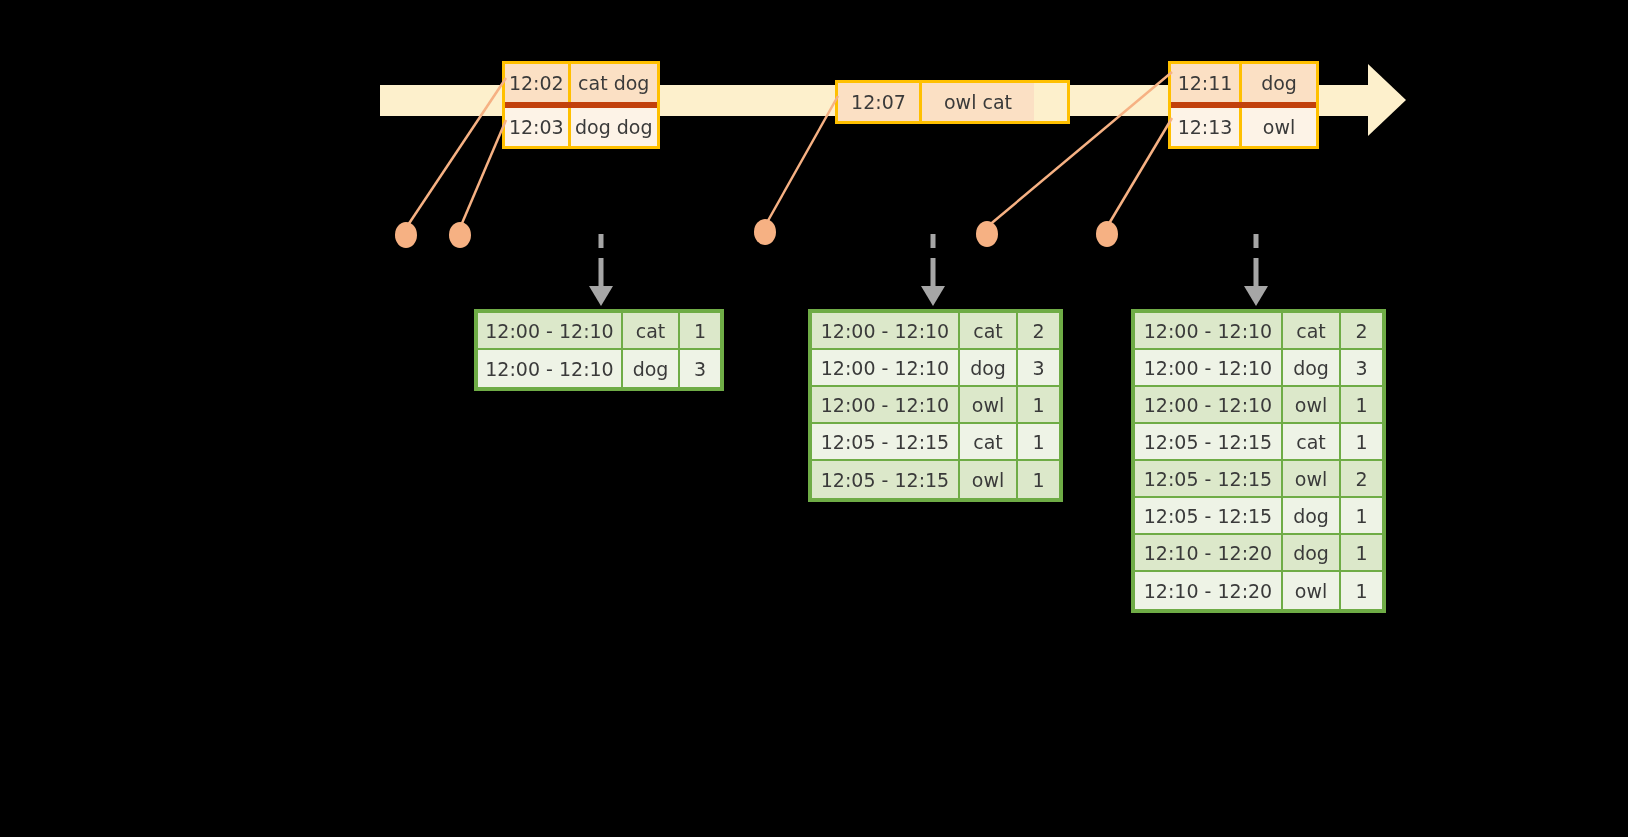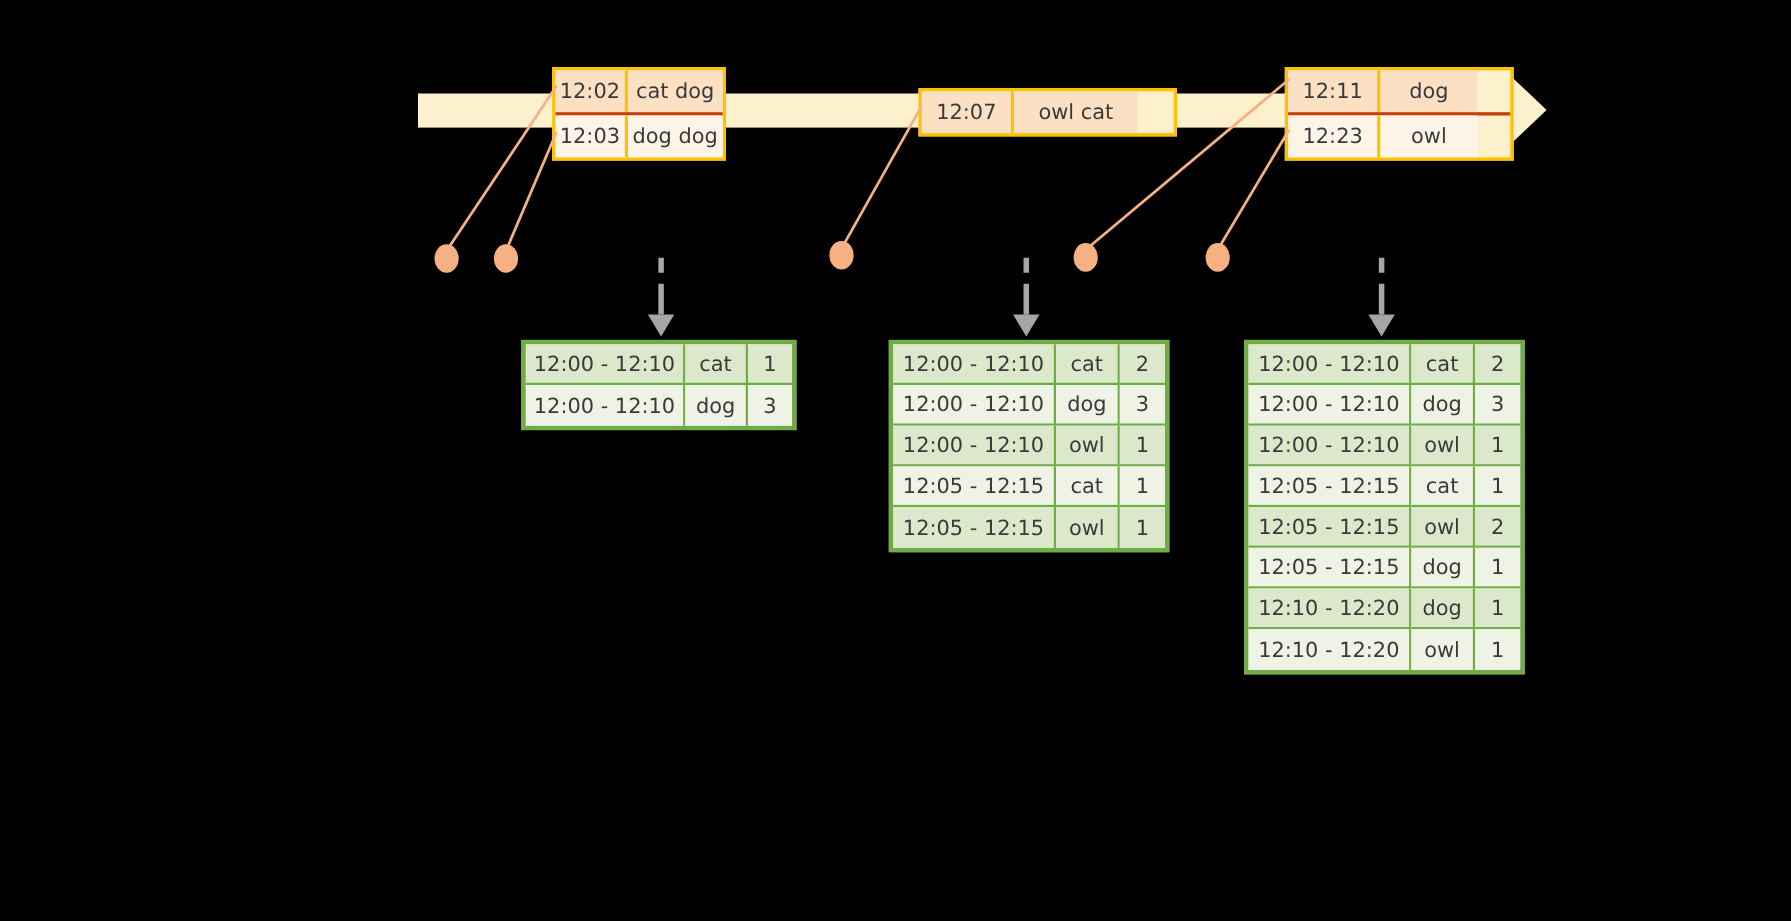--- a/index.html
+++ b/index.html
@@ -48,37 +48,37 @@
     box-sizing: border-box;
     display: flex;
     flex-direction: column;
     background: #fdf0cc;
   }
   .evt-row {
     display: flex;
     flex-direction: row;
     height: 38px;
   }
-  .evt-row + .evt-row { border-top: 3px solid #c2410c; }
+  .evt-row + .evt-row { border-top: 6px solid #c2410c; }
   .evt-row.shade-a .evt-cell { background: #fbe0c4; }
   .evt-row.shade-b .evt-cell { background: #fdf3e7; }
   .evt-cell {
     display: flex;
     align-items: center;
     justify-content: center;
     font-size: 19px;
     color: #3a3a3a;
     box-sizing: border-box;
   }
   .evt-cell.time { width: 84px; border-right: 3px solid #ffc000; }
   .evt-cell.words { width: 112px; }
 
   #evt-group-1 { left: 502px; top: 61px;  width: 158px; }
   #evt-group-2 { left: 835px; top: 80px;  width: 235px; }
-  #evt-group-3 { left: 1168px; top: 61px; width: 208px; }
+  #evt-group-3 { left: 1168px; top: 61px; width: 151px; }
   #evt-group-3 .evt-cell.words { width: 88px; }
   #evt-group-2 .evt-cell.time { width: 84px; }
   #evt-group-2 .evt-cell.words { width: 112px; }
 
   
   #connectors {
     position: absolute;
     left: 0; top: 0;
     width: 1628px; height: 837px;
     pointer-events: none;
@@ -168,21 +168,21 @@
       <div class="evt-cell words">owl cat</div>
     </div>
   </div>
 
   <div class="evt-group" id="evt-group-3">
     <div class="evt-row shade-a">
       <div class="evt-cell time">12:11</div>
       <div class="evt-cell words">dog</div>
     </div>
     <div class="evt-row shade-b">
-      <div class="evt-cell time">12:23</div>
+      <div class="evt-cell time">12:13</div>
       <div class="evt-cell words">owl</div>
     </div>
   </div>
 
   <svg id="connectors" width="1628" height="837">
       <line x1="406" y1="228" x2="506" y2="78" stroke="#f6b183" stroke-width="2.5"></line>
       <line x1="460" y1="228" x2="506" y2="120" stroke="#f6b183" stroke-width="2.5"></line>
       <line x1="765" y1="226" x2="838" y2="96" stroke="#f6b183" stroke-width="2.5"></line>
       <line x1="987" y1="227" x2="1172" y2="72" stroke="#f6b183" stroke-width="2.5"></line>
       <line x1="1107" y1="227" x2="1172" y2="118" stroke="#f6b183" stroke-width="2.5"></line>

